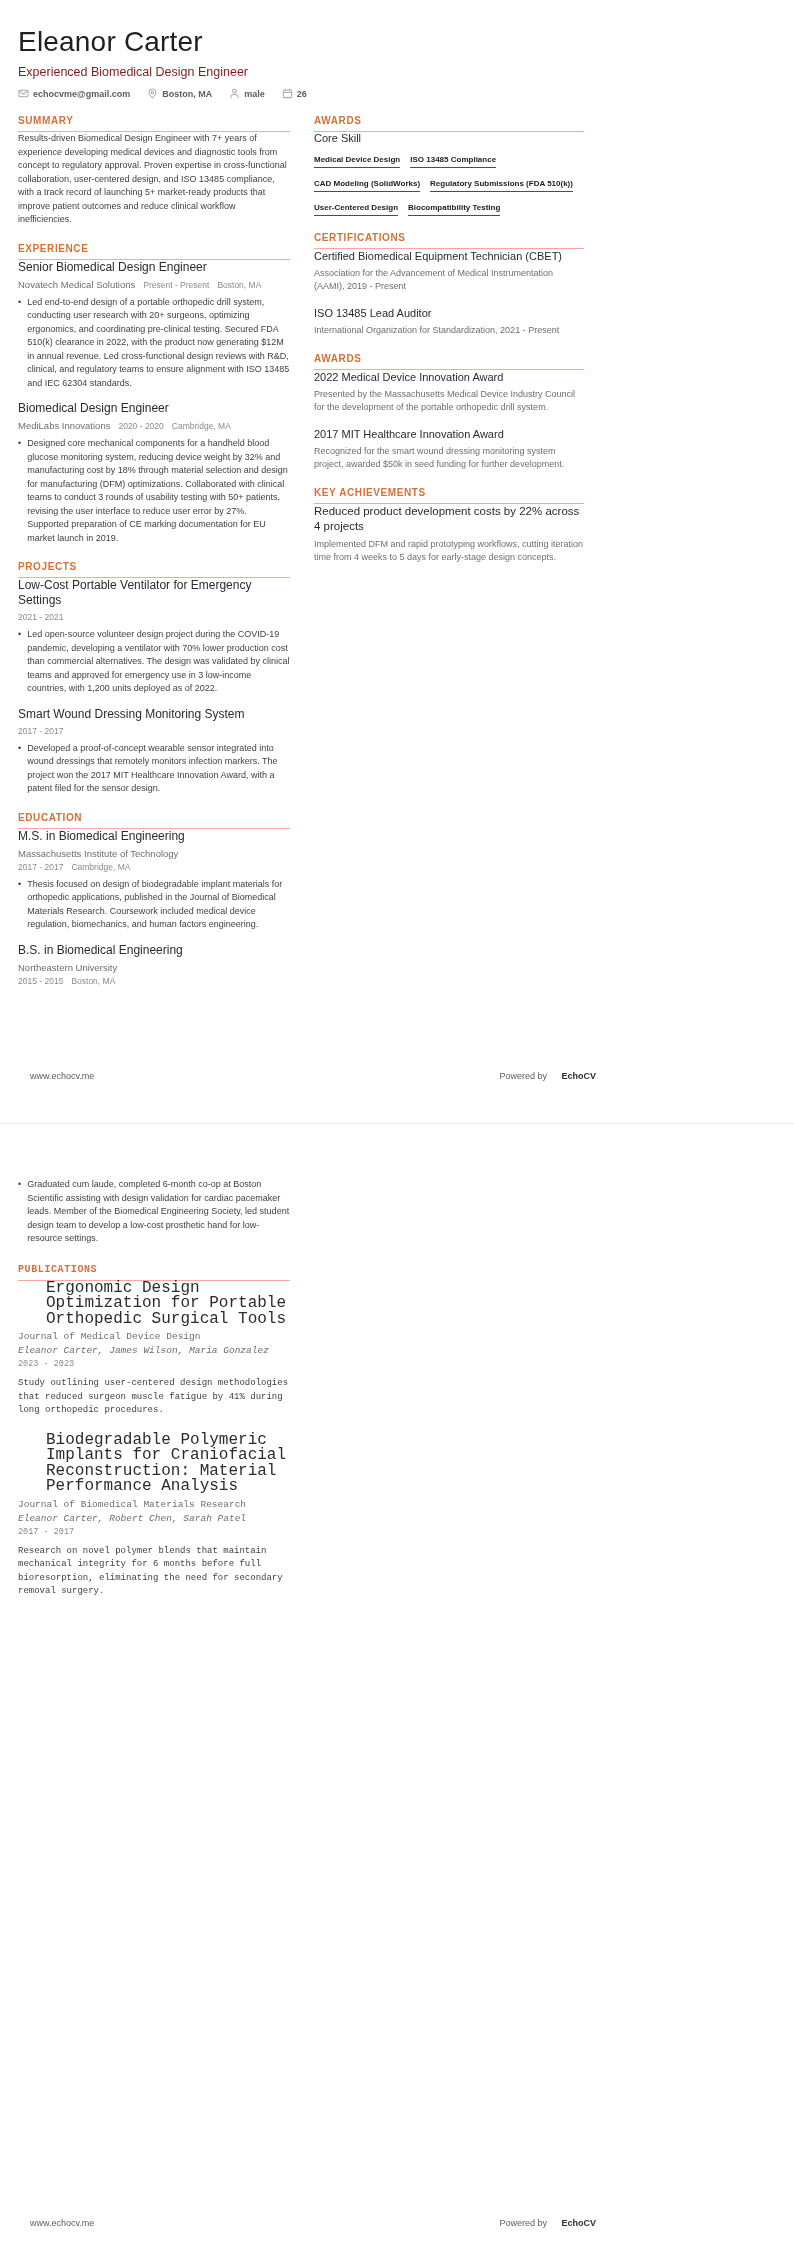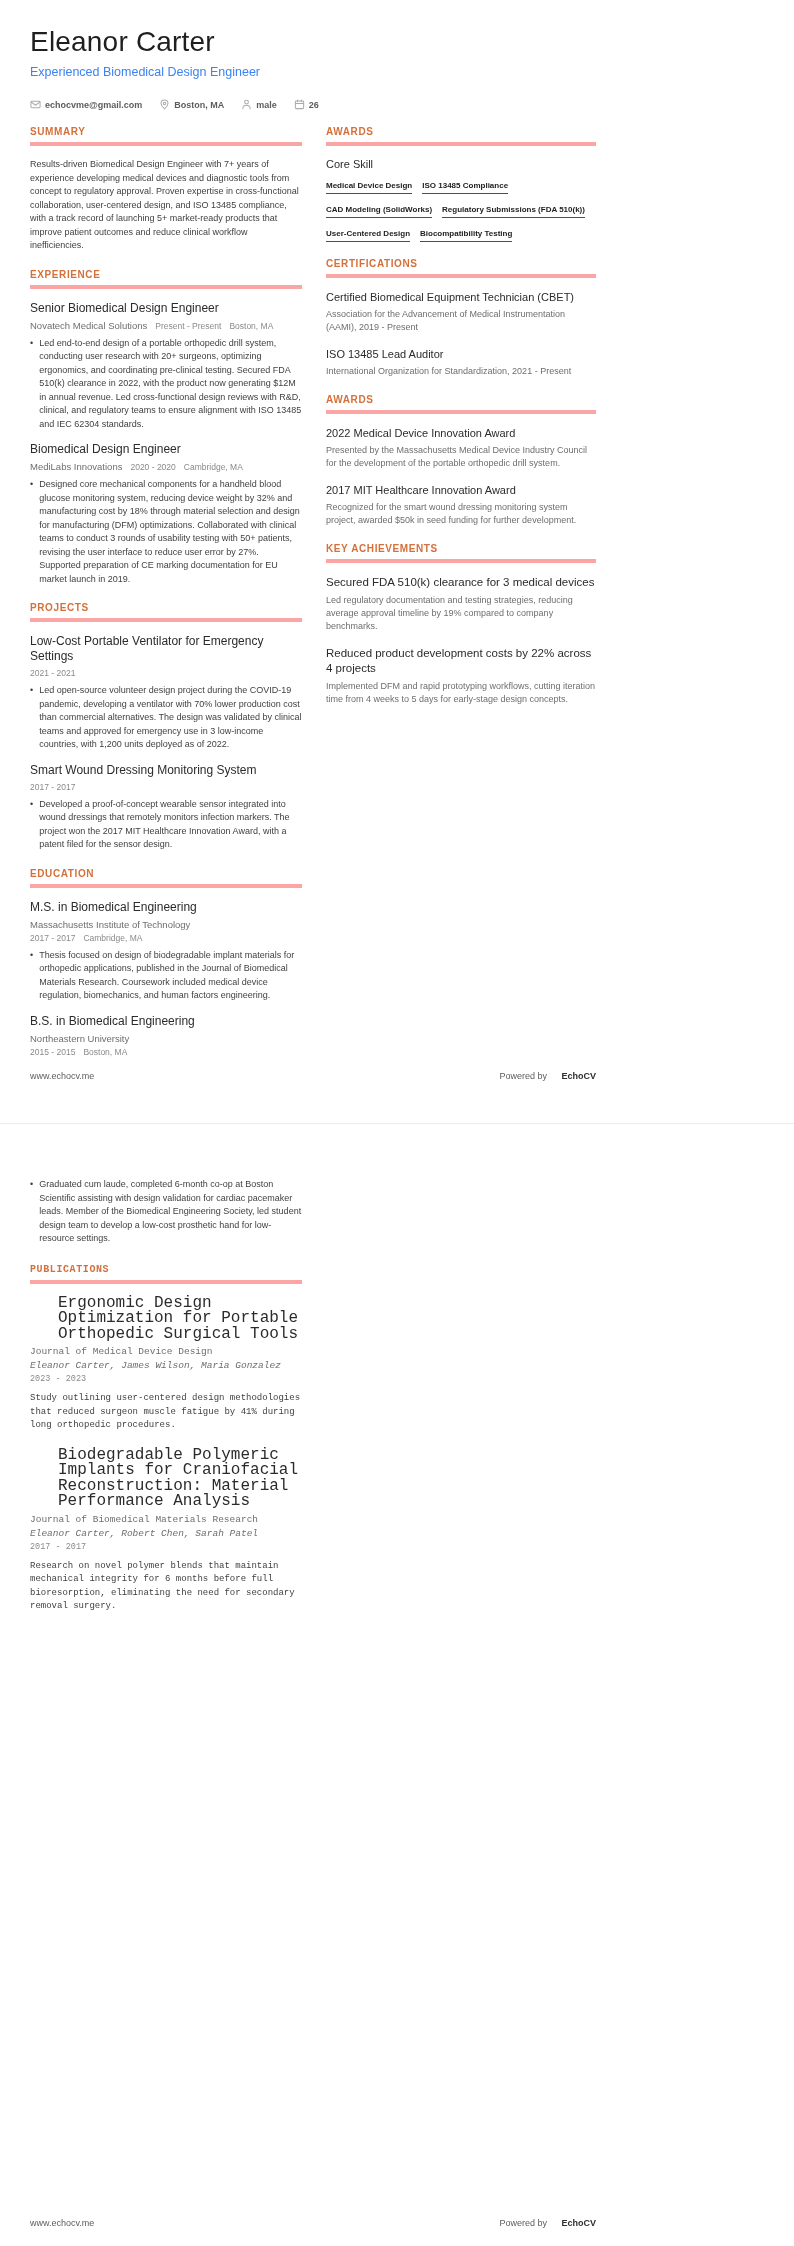--- a/index.html
+++ b/index.html
@@ -6,45 +6,44 @@
   html,body { background:#ffffff; }
   body {
     width:794px;
     font-family:"Liberation Sans","DejaVu Sans",sans-serif;
     color:#3f3f3f;
   }
   .page {
     position:relative;
     width:794px;
     height:1123px;
-    padding:26px 30px 0 30px;
+    padding:26px 30px 0 18px;
     background:#ffffff;
     overflow:hidden;
   }
   .page-2 { border-top:1px solid #ededed; padding-top:54px; }
 
   
   .cv-header { margin-bottom:16px; }
   .name { font-size:28px; font-weight:400; color:#1f1f1f; letter-spacing:0.2px; margin-bottom:7px; }
-  .cand-title { font-size:12.5px; color:#3b82f6; margin-bottom:20px; }
+  .cand-title { font-size:12.5px; color:#7f1d1d; margin-bottom:9px; }
   .contact-row { display:flex; align-items:center; gap:17px; font-size:9px; color:#5d5d5d;font-weight:bold; }
   .contact-item { display:flex; align-items:center; gap:4px; }
   .cicon { display:block; stroke:#ababab; fill:none; stroke-width:1.1; stroke-linecap:round; stroke-linejoin:round; }
 
   
   .columns { display:flex; gap:24px; }
   .col-left  { width:272px; flex:none; }
   .col-right { width:270px; flex:none; }
   section { margin-bottom:16px; }
 
   .sec-heading {
     font-size:10px; font-weight:700; letter-spacing:0.6px;
     color:var(--accent,#D4713A);
-    padding-bottom:5px; border-bottom:4px solid #fca5a5;
-    margin-bottom:12px;
+    padding-bottom:5px; border-bottom:1px solid #fca5a5;
   }
 
   .body-text { font-size:9px; line-height:13.5px; color:#3f3f3f; }
 
   .item { margin-bottom:11px; }
   .item-title { font-size:12px; color:#2b2b2b; line-height:15px; margin-bottom:4px; }
   .meta-row { display:flex; flex-wrap:wrap; align-items:baseline; gap:3px 8px; margin-bottom:6px; }
   .company, .school { font-size:9.5px; color:#6e6e6e; }
   .school-line { margin-bottom:3px; }
   .dates { font-size:8.5px; color:#8a8a8a; }
@@ -246,24 +245,20 @@
         </div>
         <div class="award-item">
           <div class="award-name">2017 MIT Healthcare Innovation Award</div>
           <div class="award-desc">Recognized for the smart wound dressing monitoring system project, awarded $50k in seed funding for further development.</div>
         </div>
       </section>
 
       <section>
         <h2 class="sec-heading">KEY ACHIEVEMENTS</h2>
         <div class="ach-item">
-          <div class="ach-title">Secured FDA 510(k) clearance for 3 medical devices</div>
-          <div class="ach-desc">Led regulatory documentation and testing strategies, reducing average approval timeline by 19% compared to company benchmarks.</div>
-        </div>
-        <div class="ach-item">
           <div class="ach-title">Reduced product development costs by 22% across 4 projects</div>
           <div class="ach-desc">Implemented DFM and rapid prototyping workflows, cutting iteration time from 4 weeks to 5 days for early-stage design concepts.</div>
         </div>
       </section>
     </div>
   </div>
 
   <div class="footer">
     <span>www.echocv.me</span>
     <span><span>Powered by </span><span class="brand">EchoCV</span></span>

